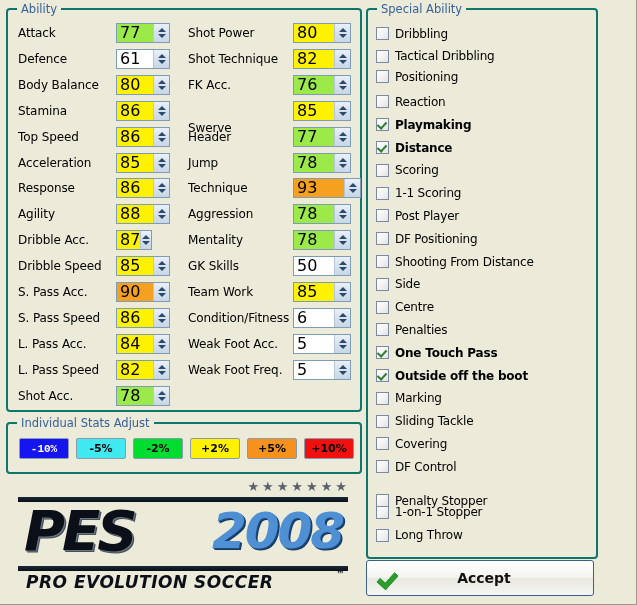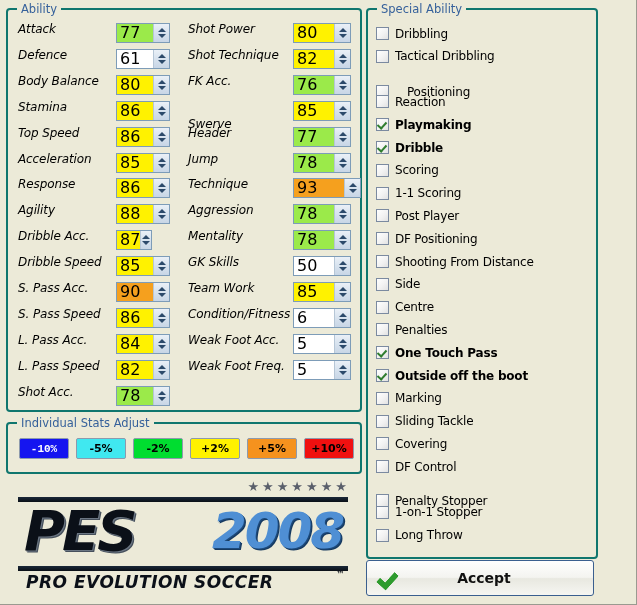--- a/index.html
+++ b/index.html
@@ -44,21 +44,21 @@
   #ability-panel {
     left: 6px;
     top: 8px;
     width: 352px;
     height: 400px;
   }
   .stat-row {
     position: absolute;
     height: 22px;
     display: flex;
-    font-style: italic;
+    align-items: center;
   }
   .stat-label {
     font-size: 12px;
     font-family: "DejaVu Sans", sans-serif;
     color: #000;
     white-space: nowrap;
     letter-spacing: -0.1px;
   }
   .spinner {
     position: absolute;
@@ -592,35 +592,35 @@
   <span class="legend">Special Ability</span>
   <div id="special-list">
       <div class="chk-row" style="top: 13px;">
         <span class="chkbox"></span>
         <span class="chk-label">Dribbling</span>
       </div>
       <div class="chk-row" style="top: 35.8px;">
         <span class="chkbox"></span>
         <span class="chk-label">Tactical Dribbling</span>
       </div>
-      <div class="chk-row" style="top: 71px; gap: 12px;">
+      <div class="chk-row" style="top: 56px;">
         <span class="chkbox"></span>
         <span class="chk-label">Positioning</span>
       </div>
       <div class="chk-row" style="top: 81.4px;">
         <span class="chkbox"></span>
         <span class="chk-label">Reaction</span>
       </div>
       <div class="chk-row on" style="top: 104.2px;">
         <span class="chkbox checked"></span>
         <span class="chk-label">Playmaking</span>
       </div>
       <div class="chk-row on" style="top: 127px;">
         <span class="chkbox checked"></span>
-        <span class="chk-label">Dribble</span>
+        <span class="chk-label">Distance</span>
       </div>
       <div class="chk-row" style="top: 149.8px;">
         <span class="chkbox"></span>
         <span class="chk-label">Scoring</span>
       </div>
       <div class="chk-row" style="top: 172.6px;">
         <span class="chkbox"></span>
         <span class="chk-label">1-1 Scoring</span>
       </div>
       <div class="chk-row" style="top: 195.4px;">

